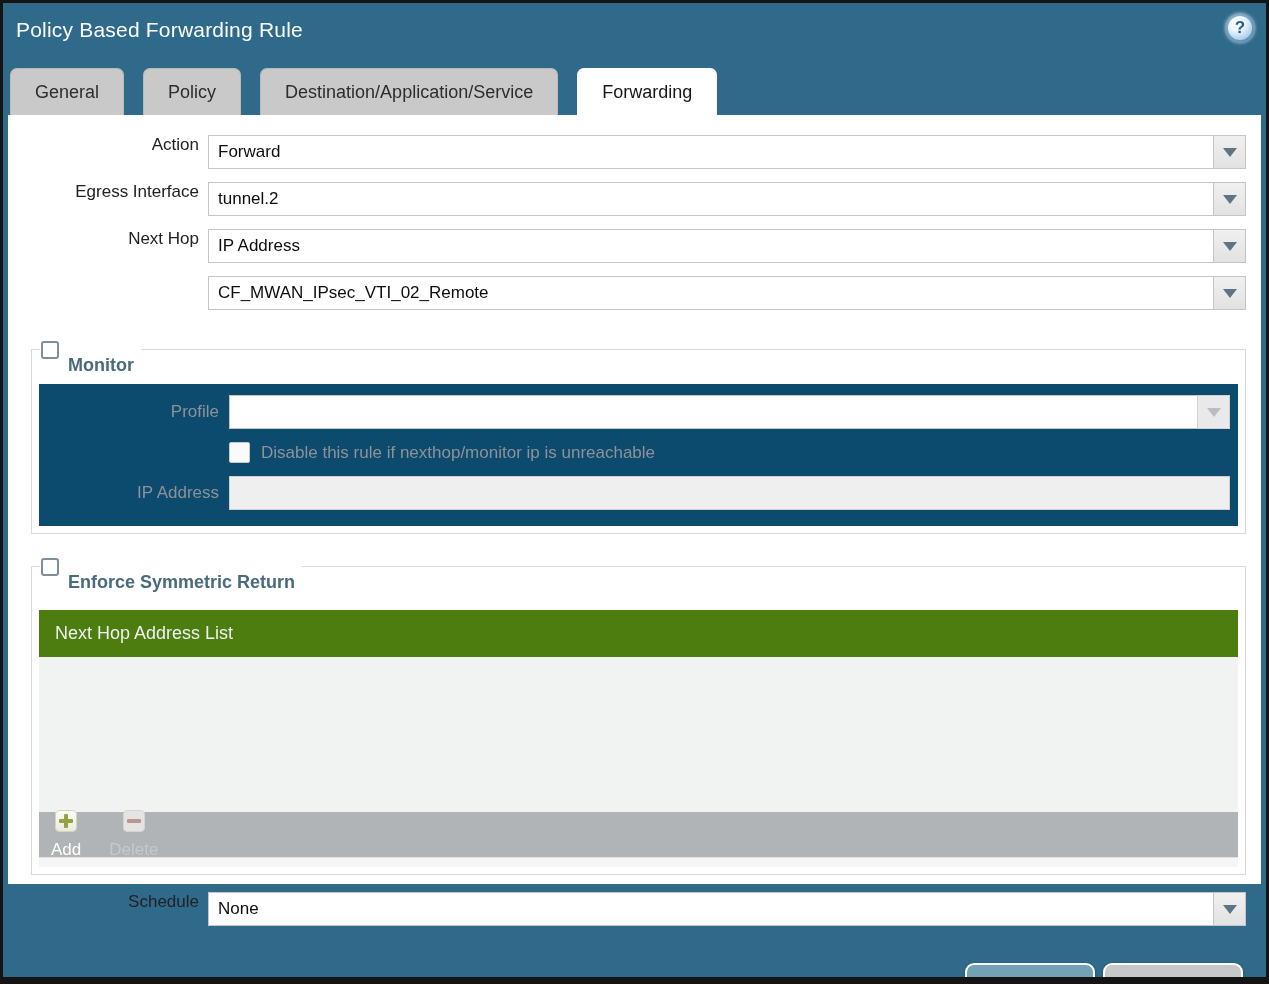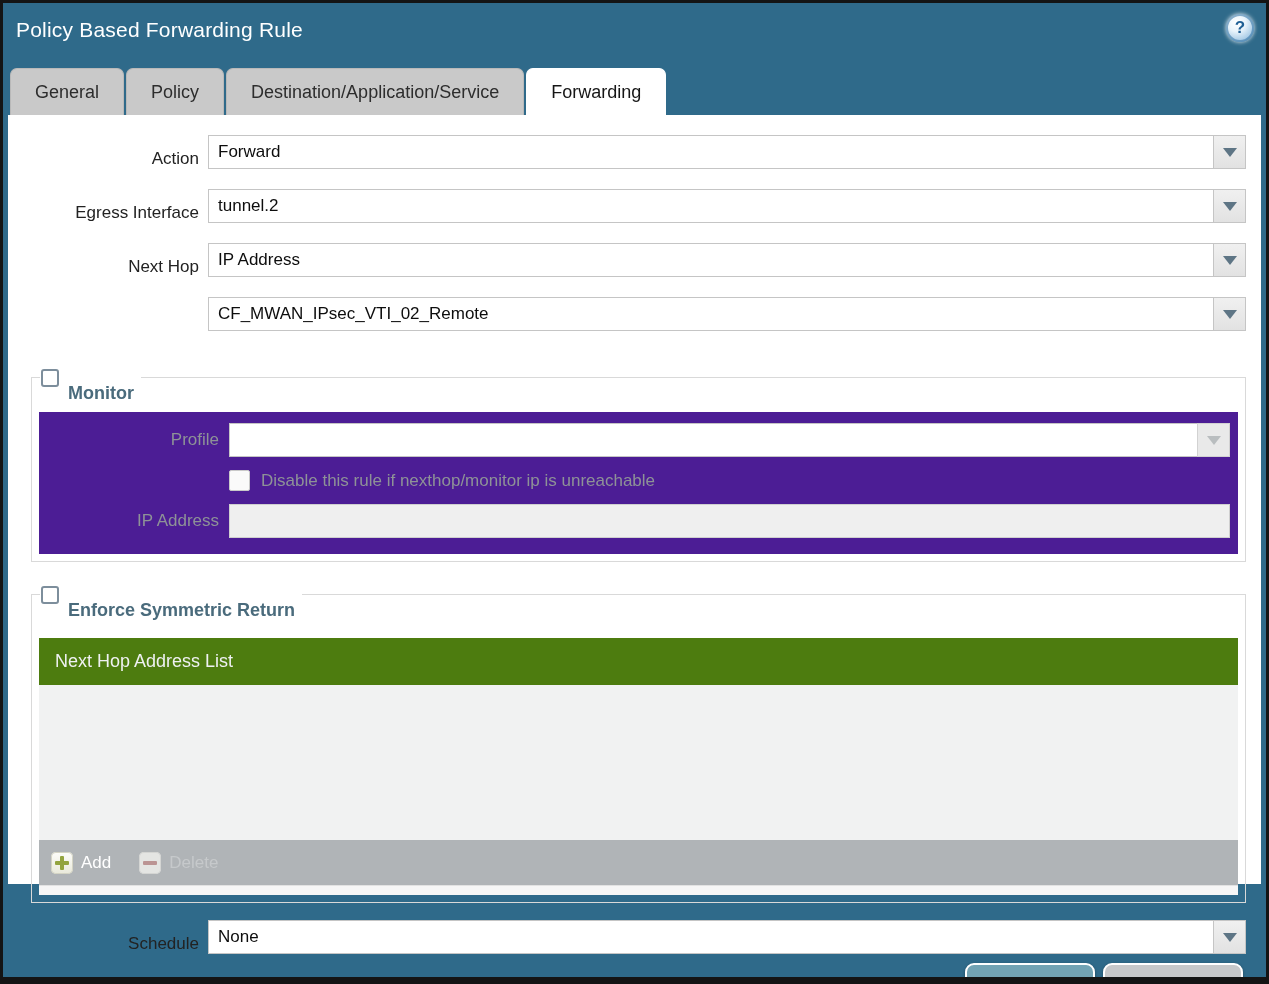--- a/index.html
+++ b/index.html
@@ -21,35 +21,35 @@
   }
   .help {
     position: absolute; right: 12px; top: 11px;
     width: 28px; height: 28px; border-radius: 50%;
     background: radial-gradient(circle at 38% 30%, #ffffff 0%, #e8f3fb 35%, #a8cbe6 70%, #5e97c4 100%);
     box-shadow: 0 0 4px rgba(255,255,255,.9), inset 0 0 0 2px rgba(46,111,160,.55);
     display: flex; align-items: center; justify-content: center;
     color: #1f5f95; font-weight: bold; font-size: 17px; cursor: pointer;
   }
   
-  .tabbar { position: absolute; left: 7px; top: 65px; display: flex; gap: 2px; height: 48px; }
+  .tabbar { position: absolute; left: 7px; top: 65px; display: flex; gap: 19px; height: 48px; }
   .tab {
     background: #c9c9c9; border: 1px solid #b9b9b9; border-bottom: none;
     border-radius: 7px 7px 0 0;
     padding: 0 24px; display: flex; align-items: center;
     font-size: 18px; color: #2d2d2d; cursor: pointer; height: 48px;
   }
   .tab.active { background: #fff; border-color: #fff; color: #161616; }
   
   .panel {
     position: absolute; left: 5px; top: 112px;
     width: 1253px; height: 769px;
     background: #fff; padding-top: 20px;
   }
-  .row { display: flex; align-items: flex-end; height: 34px; margin: 0 15px 20px 0; }
+  .row { display: flex; align-items: flex-start; height: 34px; margin: 0 15px 13px 0; }
   .lbl { width: 200px; padding-right: 9px; text-align: right; font-size: 17px; color: #222; flex-shrink: 0; }
   .combo { flex: 1; display: flex; height: 34px; }
   .combo input {
     flex: 1; min-width: 0; height: 34px;
     border: 1px solid #c5c5c5; border-right: none;
     padding: 0 9px; font-size: 17px; color: #0d0d0d;
     font-family: inherit; outline: none; background: #fff;
   }
   .dd {
     width: 33px; height: 34px; flex-shrink: 0;
@@ -61,42 +61,42 @@
   .dd.disabled { background: #e9e9e9; border-color: #d2d2d2; }
   .dd.disabled .arrow { border-top-color: #b9bdbf; }
   
   fieldset.section { margin: 6px 15px 0 23px; border: 1px solid #d9d9d9; padding: 8px 7px 7px 7px; }
   fieldset.section legend { display: flex; align-items: center; gap: 9px; padding: 0 7px 0 1px; margin-left: 1px; }
   .sec-title { font-size: 18px; font-weight: bold; color: #4a6b7c; margin-top: 32px; }
   .cb {
     width: 18px; height: 18px; background: #fff;
     border: 2px solid #7d8e9c; border-radius: 3px; cursor: pointer; flex-shrink: 0;
   }
-  .sec-body { background: #4c1d95; padding: 11px 8px 16px 0; }
+  .sec-body { background: #0c4a6e; padding: 11px 8px 16px 0; }
   .mrow { display: flex; align-items: center; margin-bottom: 13px; }
   .mrow:last-child { margin-bottom: 0; }
   .mlbl { width: 190px; padding-right: 10px; text-align: right; font-size: 17px; color: #8e9297; flex-shrink: 0; }
   .input-dis {
     flex: 1; min-width: 0; height: 34px;
     border: 1px solid #cfcfcf; background: #efefef;
     font-size: 17px; color: #555; padding: 0 9px; font-family: inherit; outline: none;
   }
   .input-beige { background: #f0ecdc; border-color: #cbc7b8; }
   .cb-dis {
     width: 21px; height: 21px; background: #fafafa;
     border: 1px solid #c9c9c9; border-radius: 2px; flex-shrink: 0; cursor: default;
   }
   .cbl { margin-left: 11px; font-size: 17px; color: #8e9297; }
   
   .grid { margin-top: 9px; }
   .ghead { height: 47px; background: #4d7c0f; display: flex; align-items: center; padding-left: 16px; color: #eff1f2; font-size: 18px; }
   .gbody { height: 155px; background: #f1f2f2; }
   .gfoot { height: 45px; background: #b0b4b7; display: flex; align-items: center; padding-left: 12px; gap: 28px; }
   .gscroll { height: 10px; background: #f6f6f6; border-top: 1px solid #e2e2e2; }
-  .tool { display: flex; align-items: center; gap: 8px; font-size: 17px; cursor: pointer; }
+  .tool { display: flex; align-items: center; gap: 8px; font-size: 17px; cursor: pointer; flex-direction: column; }
   .tool.add { color: #fff; }
   .tool.del { color: #c6c9cb; cursor: default; }
   .icon-plus, .icon-minus { width: 22px; height: 22px; border-radius: 5px; position: relative; flex-shrink: 0; }
   .icon-plus { background: linear-gradient(#fdfdfa,#e9e9da); box-shadow: inset 0 0 0 1px #d4d4c4; }
   .icon-plus::before { content:""; position:absolute; left:4px; top:9px;  width:14px; height:4px; background:#93a43f; border-radius:1px; }
   .icon-plus::after  { content:""; position:absolute; left:9px; top:4px; width:4px; height:14px; background:#93a43f; border-radius:1px; }
   .icon-minus { background: #e4e5e3; box-shadow: inset 0 0 0 1px #d4d5d3; }
   .icon-minus::before { content:""; position:absolute; left:4px; top:9px; width:14px; height:4px; background:#bb9494; border-radius:1px; }
   .schedule-row { margin-top: 17px; }
   

